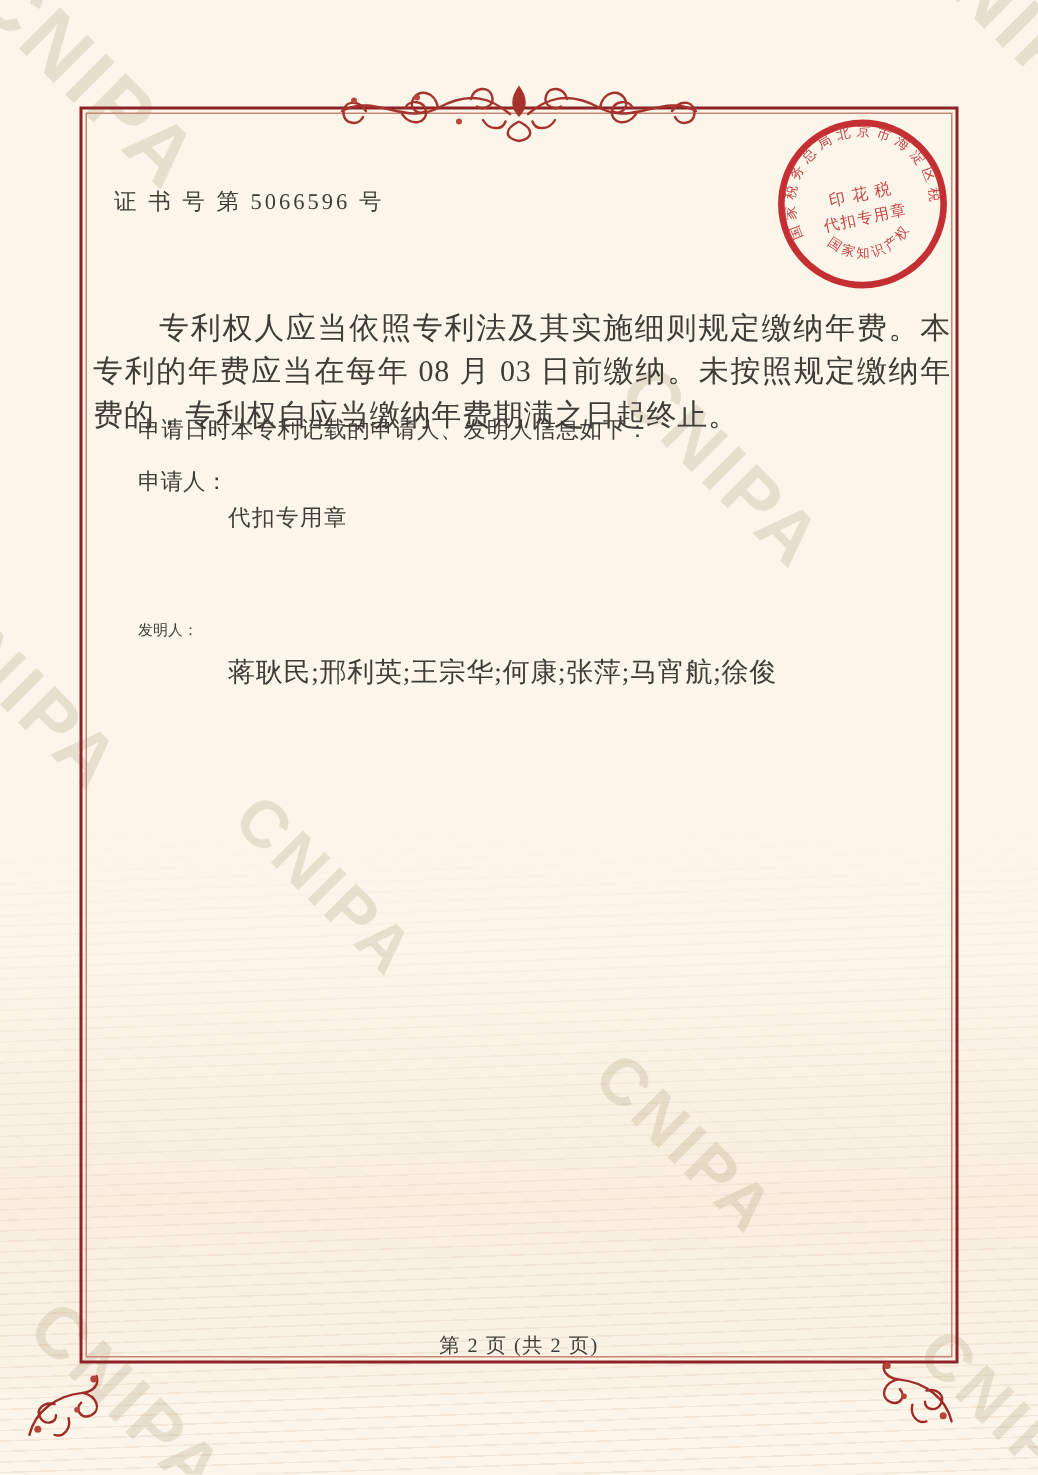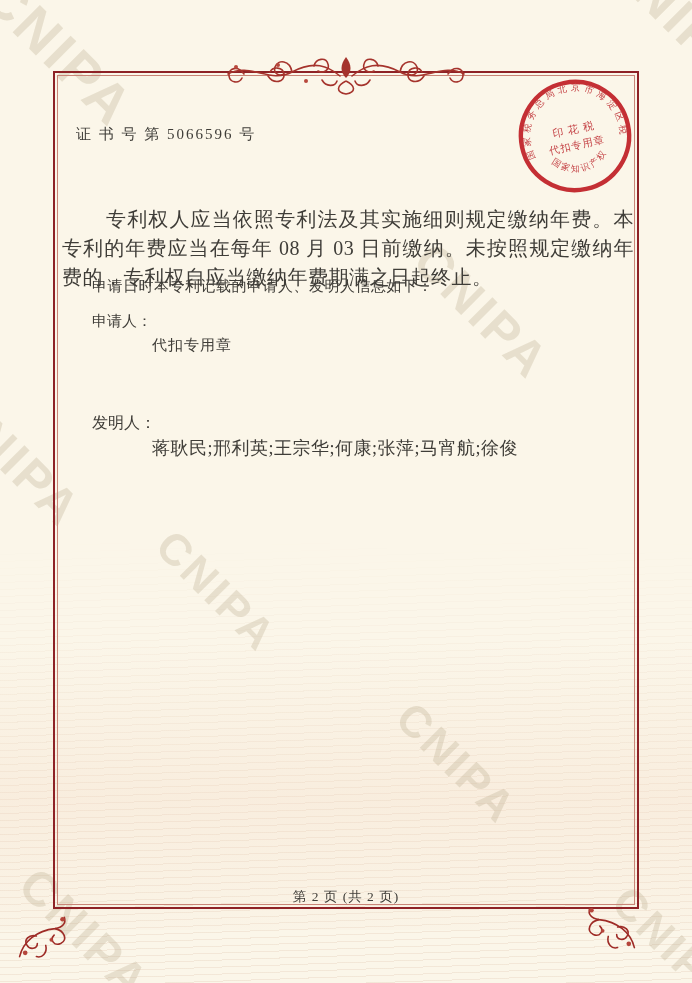--- a/index.html
+++ b/index.html
@@ -44,21 +44,21 @@
   .wm8{left:598px;top:922px;font-size:44px;}
   
   .cert-no{position:absolute;left:76px;top:110px;font-size:15px;letter-spacing:2px;margin-top:15px;}
   .para{
     position:absolute;left:62px;top:205px;width:572px;
     font-size:20px;line-height:29px;text-indent:2.2em;letter-spacing:.5px;text-align:justify;
   }
   .intro{position:absolute;left:92px;top:277px;font-size:15px;letter-spacing:.5px;}
   .applicant-label{position:absolute;left:92px;top:312px;font-size:15px;}
   .applicant-name{position:absolute;left:152px;top:336px;font-size:15px;letter-spacing:1px;}
-  .inventor-label{position:absolute;left:92px;top:413px;font-size:16px;}
+  .inventor-label{position:absolute;left:92px;top:413px;font-size:10px;}
   .inventor-names{position:absolute;left:152px;top:436px;font-size:18px;letter-spacing:.5px;}
   .footer{position:absolute;left:0;top:888px;width:692px;text-align:center;font-size:13.5px;letter-spacing:1px;font-family:Liberation Serif, serif;}
   
   .seal{position:absolute;left:516px;top:77px;width:118px;height:118px;transform:rotate(-12deg);opacity:.95;}
   
   .orn-top{position:absolute;left:226px;top:50px;width:240px;height:46px;}
   .orn-bl{position:absolute;left:14px;top:912px;width:56px;height:50px;}
   .orn-br{position:absolute;left:584px;top:903px;width:56px;height:50px;transform:scaleX(-1);}
 </style>
 </head>

